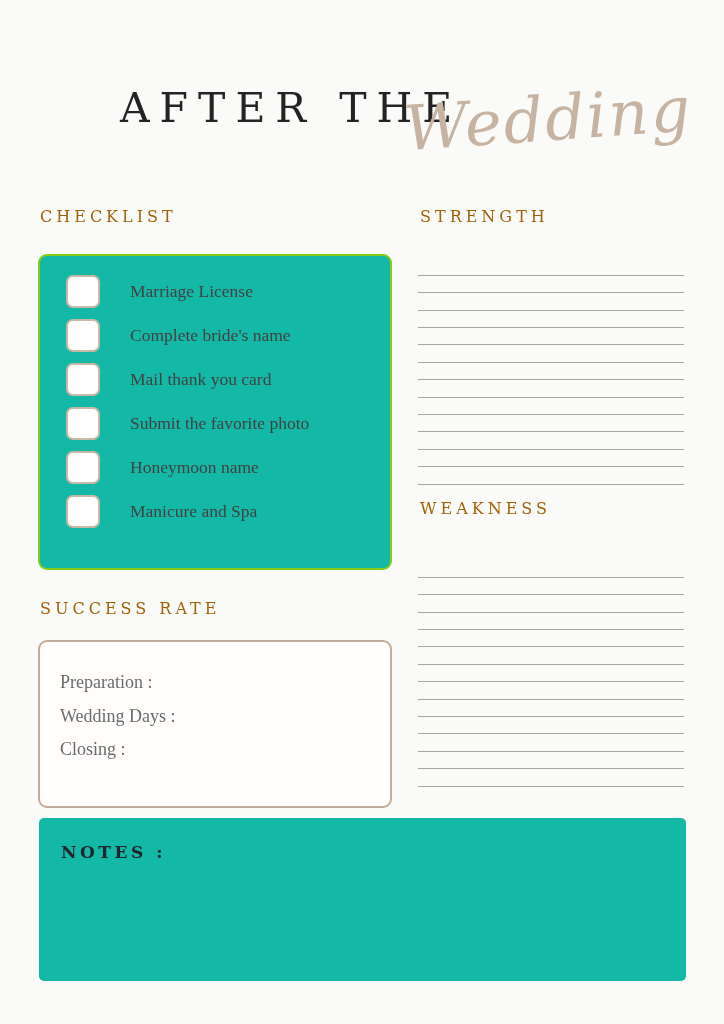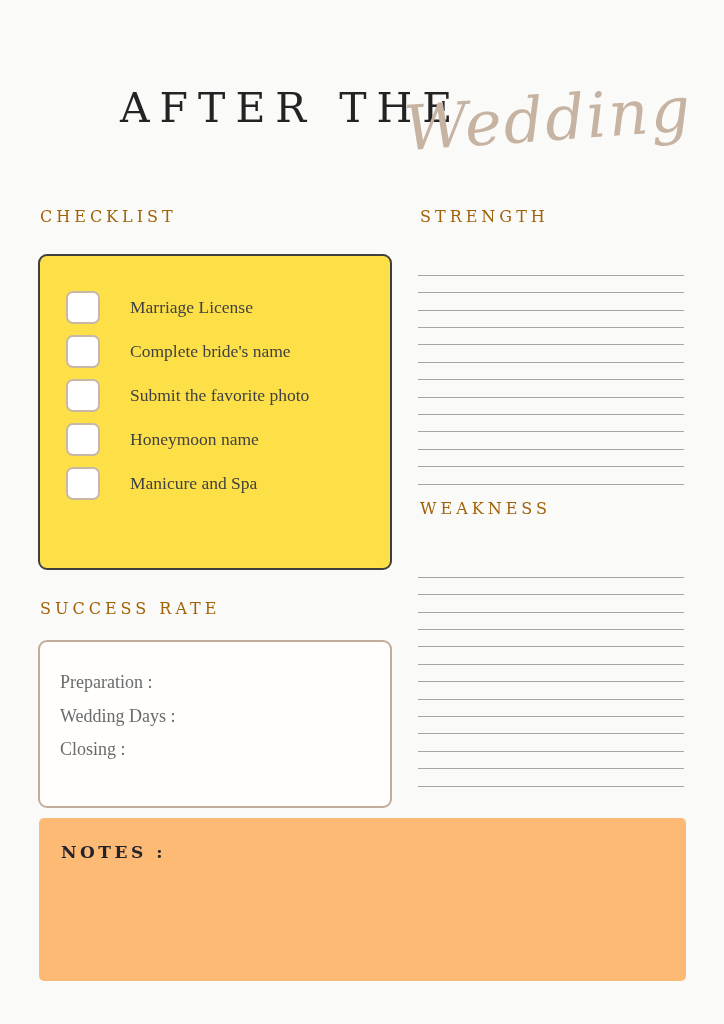--- a/index.html
+++ b/index.html
@@ -43,24 +43,24 @@
   }
   .h-checklist { left: 40px;  top: 207px; }
   .h-strength  { left: 420px; top: 207px; }
   .h-weakness  { left: 420px; top: 499px; }
   .h-success   { left: 40px;  top: 599px; }
 
   
   .checklist-box {
     left: 38px; top: 254px;
     width: 354px; height: 316px;
-    background: #fde047;
-    border: 2px solid #404040;
+    background: #14b8a6;
+    border: 2px solid #84cc16;
     border-radius: 9px;
-    padding-top: 29px;
+    padding-top: 13px;
   }
   .check-row {
     display: flex;
     align-items: center;
     height: 44px;
     padding-left: 26px;
   }
   .checkbox {
     width: 34px; height: 33px;
     background: #ffffff;
@@ -95,21 +95,21 @@
   .success-field {
     font-size: 18px;
     color: #6b6b6b;
     line-height: 33.5px;
   }
 
   
   .notes-box {
     left: 39px; top: 818px;
     width: 647px; height: 163px;
-    background: #fdba74;
+    background: #14b8a6;
     border-radius: 5px;
     padding: 24px 0 0 22px;
   }
   .notes-heading {
     font-family: "DejaVu Serif", serif;
     font-size: 17px;
     font-weight: 700;
     letter-spacing: 3.5px;
     color: #23232b;
   }
@@ -123,20 +123,24 @@
 <div class="abs section-heading h-checklist">CHECKLIST</div>
 
 <div class="abs checklist-box">
   <div class="check-row">
     <span class="checkbox"></span>
     <span class="check-label">Marriage License</span>
   </div>
   <div class="check-row">
     <span class="checkbox"></span>
     <span class="check-label">Complete bride's name</span>
+  </div>
+  <div class="check-row">
+    <span class="checkbox"></span>
+    <span class="check-label">Mail thank you card</span>
   </div>
   <div class="check-row">
     <span class="checkbox"></span>
     <span class="check-label">Submit the favorite photo</span>
   </div>
   <div class="check-row">
     <span class="checkbox"></span>
     <span class="check-label">Honeymoon name</span>
   </div>
   <div class="check-row">

